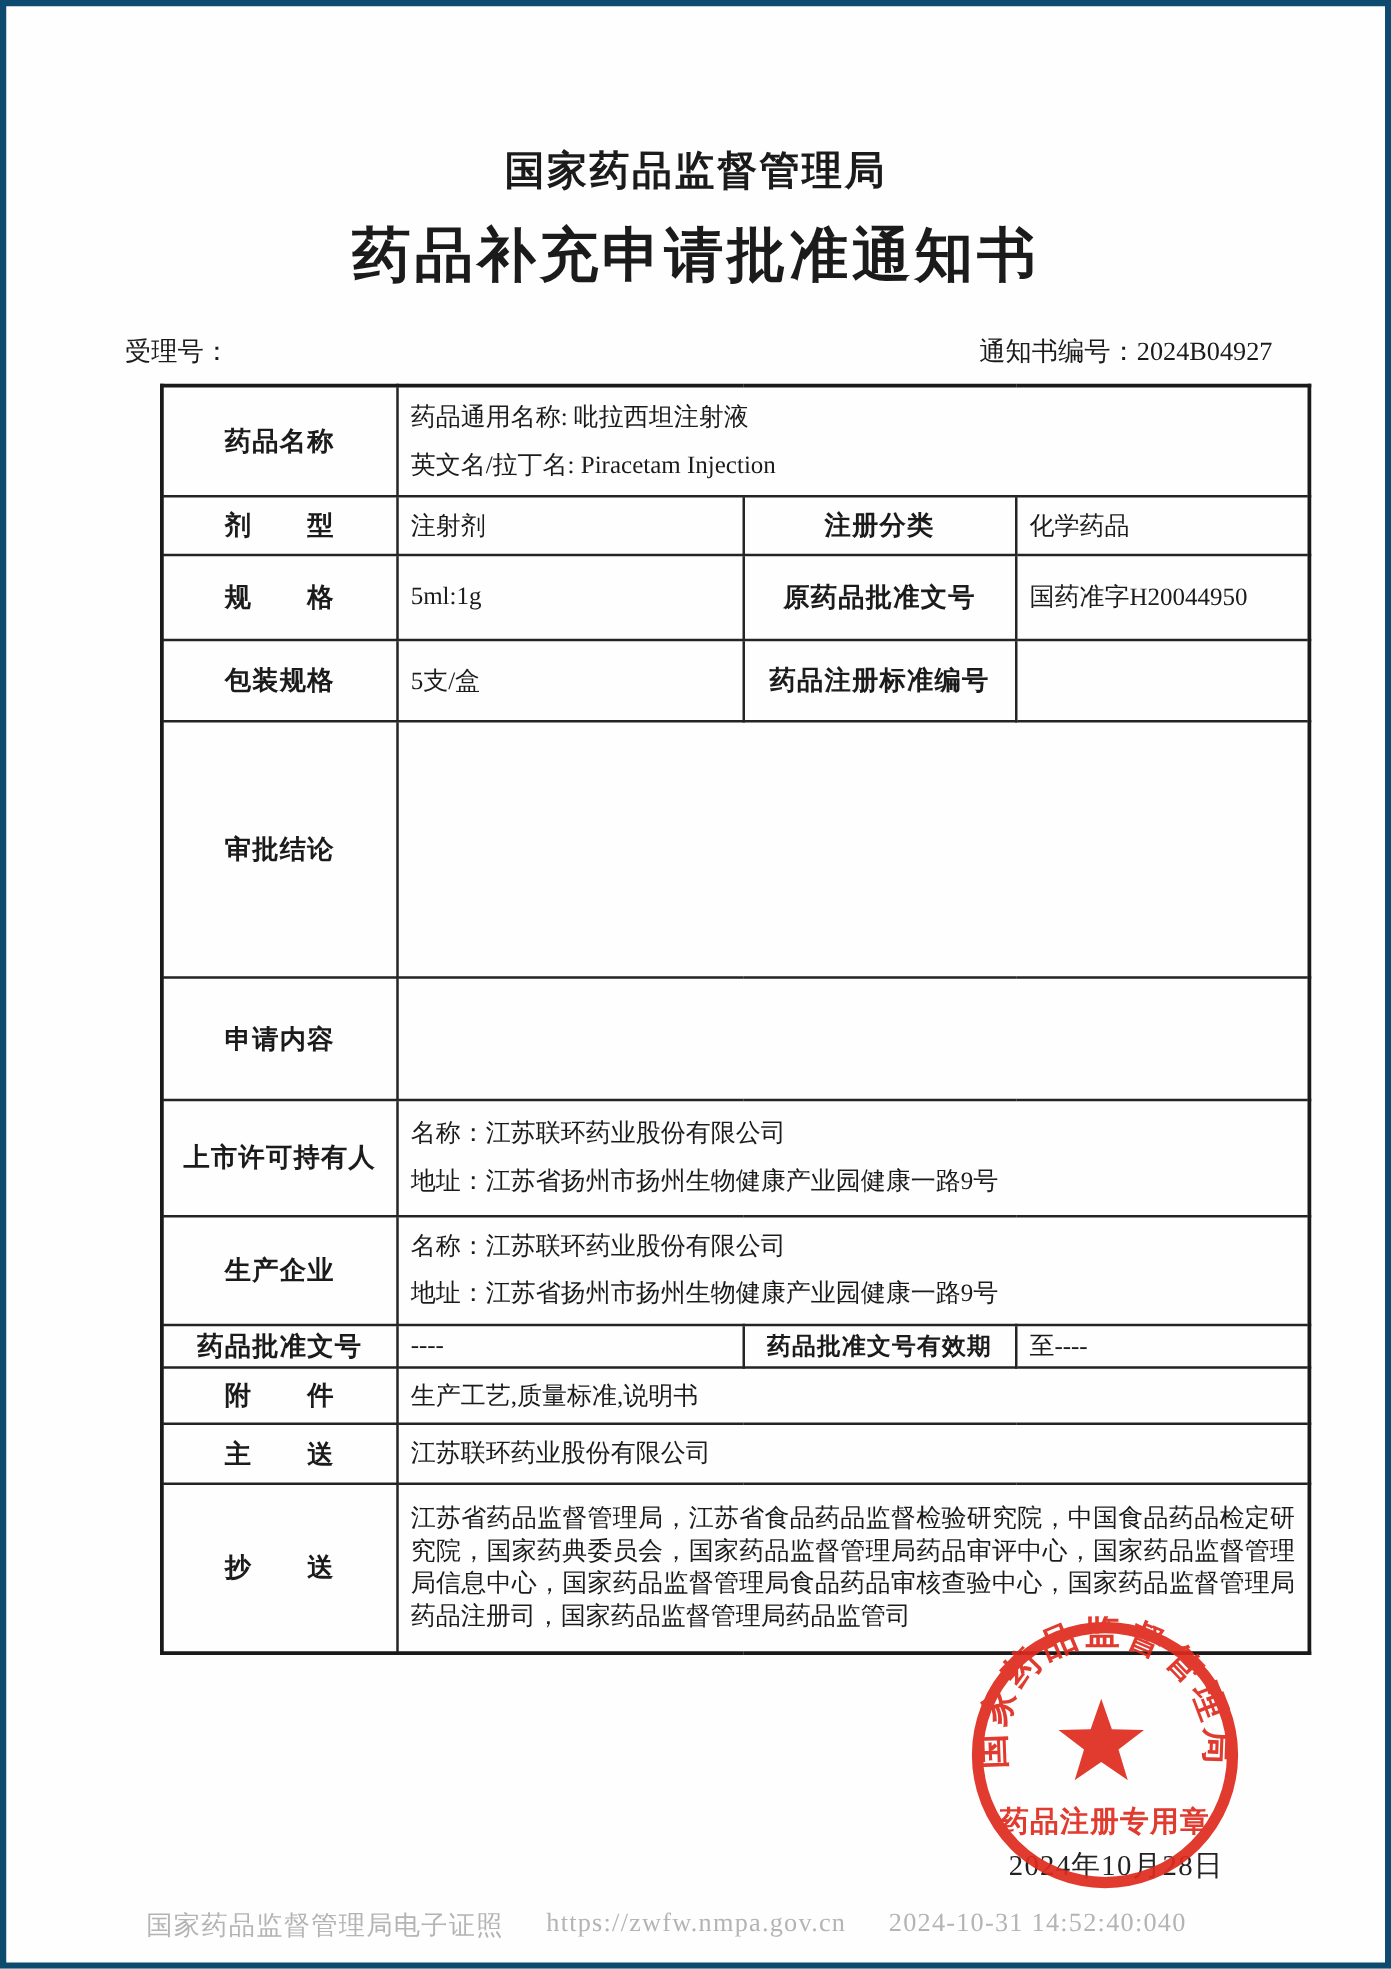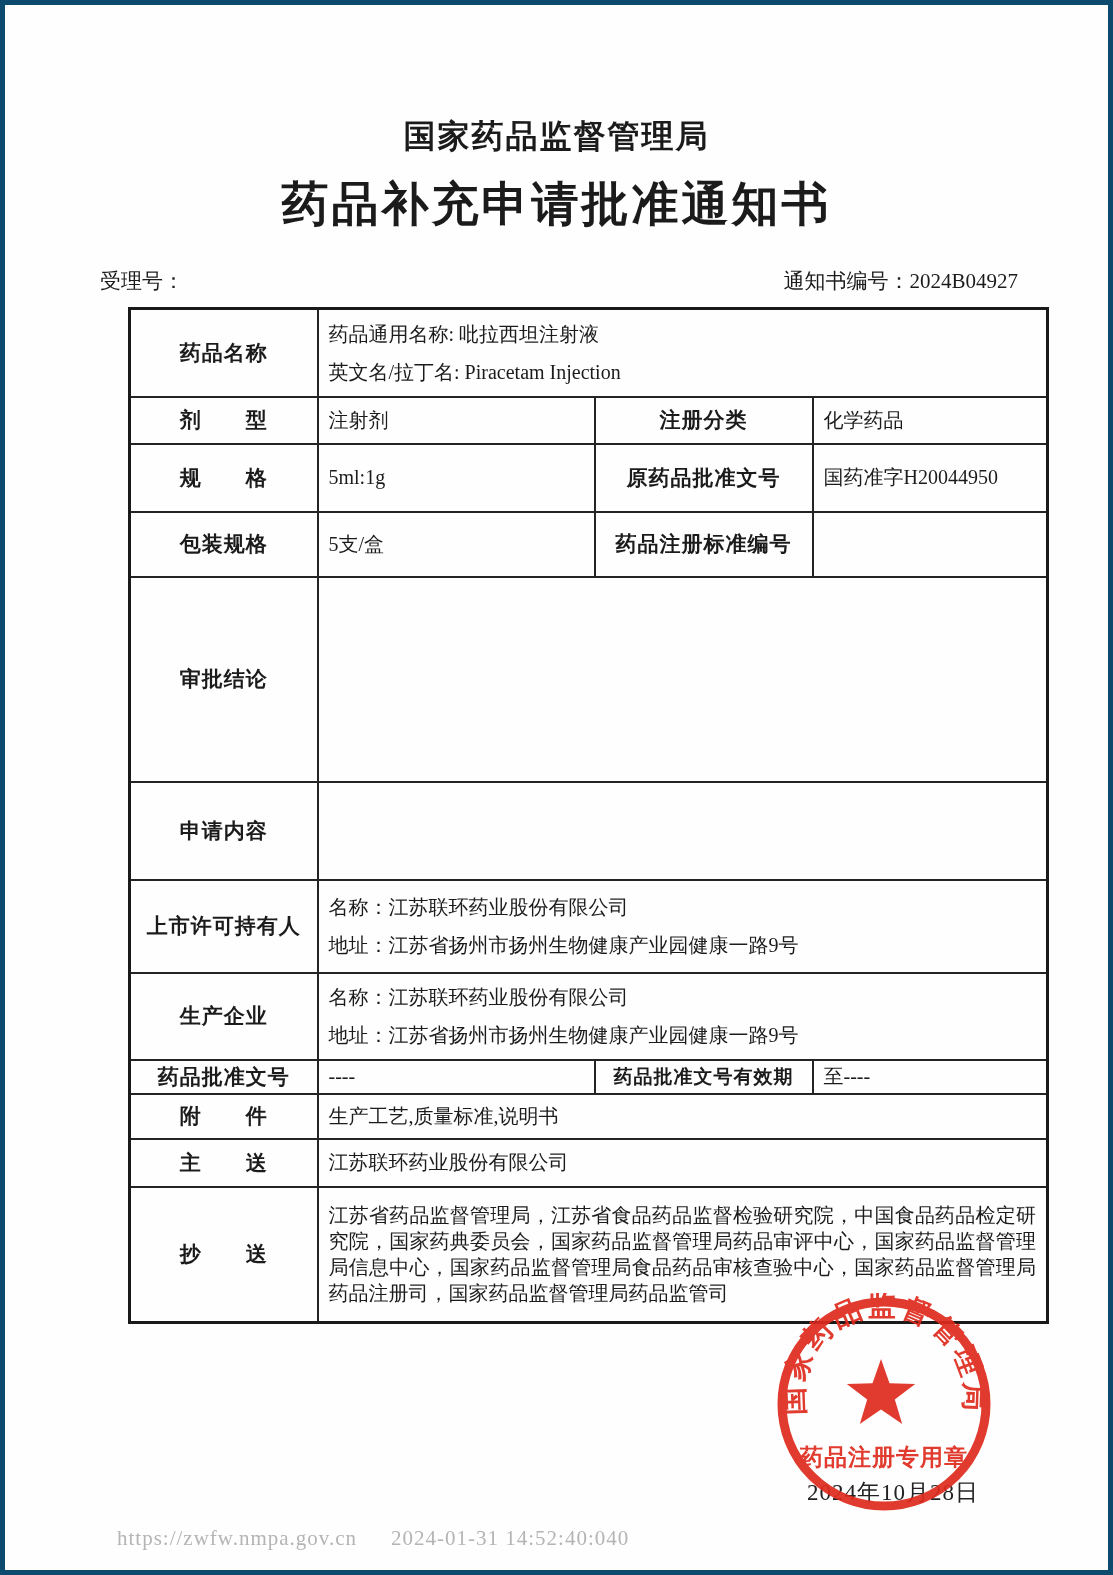--- a/index.html
+++ b/index.html
@@ -172,17 +172,18 @@
     <circle cx="111" cy="111" r="102" fill="none" stroke="#df2a1d" stroke-width="9"></circle>
     <path id="stamp-arc" d="M 33.2 125.2 A 81 81 0 1 1 188.8 125.2" fill="none"></path>
     <text font-size="28" font-weight="bold" fill="#df2a1d" letter-spacing="4.5" font-family="Liberation Serif, DejaVu Serif, serif">
       <textPath href="#stamp-arc" startOffset="50%" text-anchor="middle">国家药品监督管理局</textPath>
     </text>
     <polygon points="108,66 99.5,90.3 73.8,90.9 94.2,106.5 86.8,131.1 108,116.5 129.2,131.1 121.8,106.5 142.2,90.9 116.5,90.3" fill="#df2a1d"></polygon>
     <text x="111" y="172" text-anchor="middle" font-size="23" font-weight="bold" fill="#df2a1d" letter-spacing="1" font-family="Liberation Serif, DejaVu Serif, serif">药品注册专用章</text>
   </svg>
 
   <div class="footer">
+    <span>国家药品监督管理局电子证照</span>
     <span>https://zwfw.nmpa.gov.cn</span>
-    <span>2024-01-31 14:52:40:040</span>
+    <span>2024-10-31 14:52:40:040</span>
   </div>
 
 </div>
 
 </body></html>

